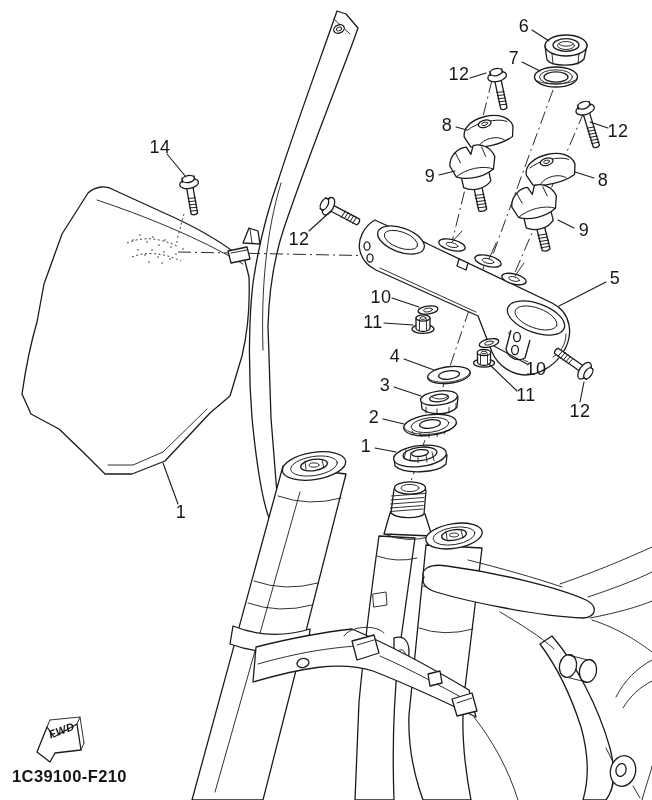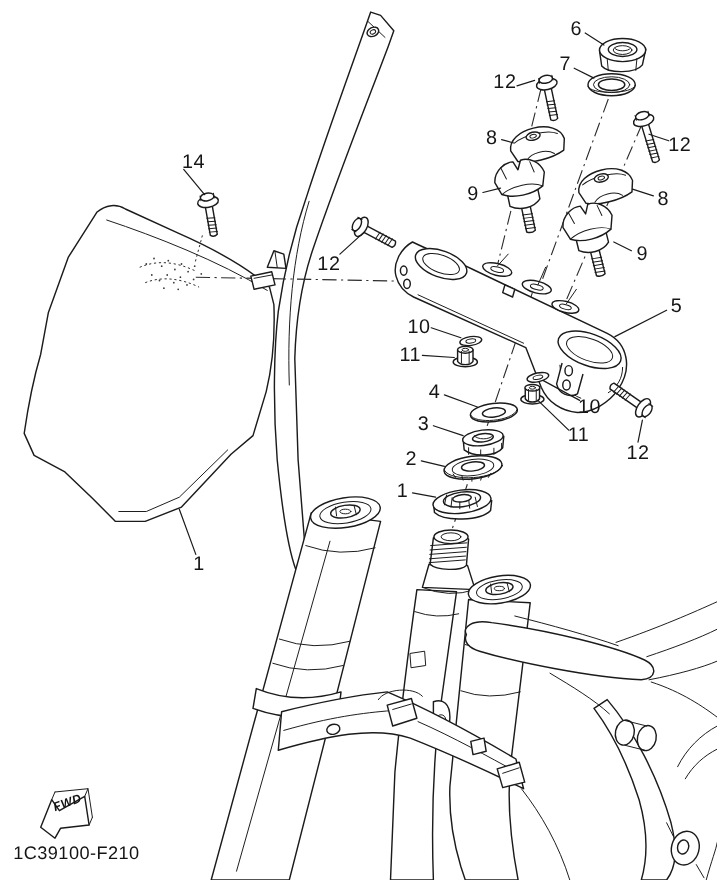--- a/index.html
+++ b/index.html
@@ -1,21 +1,21 @@
 <!DOCTYPE html>
 <html><head>
 <meta charset="utf-8">
 <style>
   html,body{margin:0;padding:0;background:#fff;}
   .stage{position:relative;width:652px;height:800px;background:#ffffff;overflow:hidden;
          font-family:"Liberation Sans",sans-serif;}
   .stage svg{position:absolute;left:0;top:0;}
   .callout{position:absolute;transform:translate(-50%,-50%);font-size:18px;line-height:1;
            color:#161616;letter-spacing:.5px;white-space:nowrap;user-select:none;cursor:pointer;}
-  .part-code{position:absolute;left:12px;top:767px;font-size:16.5px;font-weight:400;
+  .part-code{position:absolute;left:12px;top:767px;font-size:16.5px;font-weight:700;
              letter-spacing:.4px;color:#141414;}
   .fwd-label{position:absolute;left:47px;top:729px;font-size:11px;font-weight:700;font-style:italic;
              letter-spacing:.5px;color:#141414;transform:rotate(-20deg);transform-origin:left top;}
   .fw{fill:#ffffff;stroke:#1b1b1b;stroke-width:1.3;stroke-linejoin:round;}
   .thin{fill:none;stroke:#1b1b1b;stroke-width:.9;stroke-linecap:round;}
   .axis{fill:none;stroke:#2b2b2b;stroke-width:1;stroke-dasharray:13 4 2 4;}
   .dot2{fill:none;stroke:#2b2b2b;stroke-width:.9;stroke-dasharray:2 2.5;}
   .leader{fill:none;stroke:#1b1b1b;stroke-width:1.1;stroke-linecap:round;}
   .speck{fill:#3a3a3a;}
 </style>
@@ -321,21 +321,21 @@
     <path class="leader" d="M394,387 L421,396"></path>
     <path class="leader" d="M383,419 L404,424"></path>
     <path class="leader" d="M375,448 L396,452"></path>
     <path class="leader" d="M527,364 L494,346"></path>
     <path class="leader" d="M517,391 L489,364"></path>
     <path class="leader" d="M580,402 L584,382"></path>
     <path class="leader" d="M178,504 L163,463"></path>
   </g>
 </svg>
 
-  <div class="callout" style="left:176px;top:147px">14</div>
+  <div class="callout" style="left:160px;top:147px">14</div>
   <div class="callout" style="left:299px;top:239px">12</div>
   <div class="callout" style="left:459px;top:74px">12</div>
   <div class="callout" style="left:524px;top:26px">6</div>
   <div class="callout" style="left:514px;top:58px">7</div>
   <div class="callout" style="left:618px;top:131px">12</div>
   <div class="callout" style="left:447px;top:125px">8</div>
   <div class="callout" style="left:603px;top:180px">8</div>
   <div class="callout" style="left:430px;top:176px">9</div>
   <div class="callout" style="left:584px;top:230px">9</div>
   <div class="callout" style="left:615px;top:278px">5</div>

